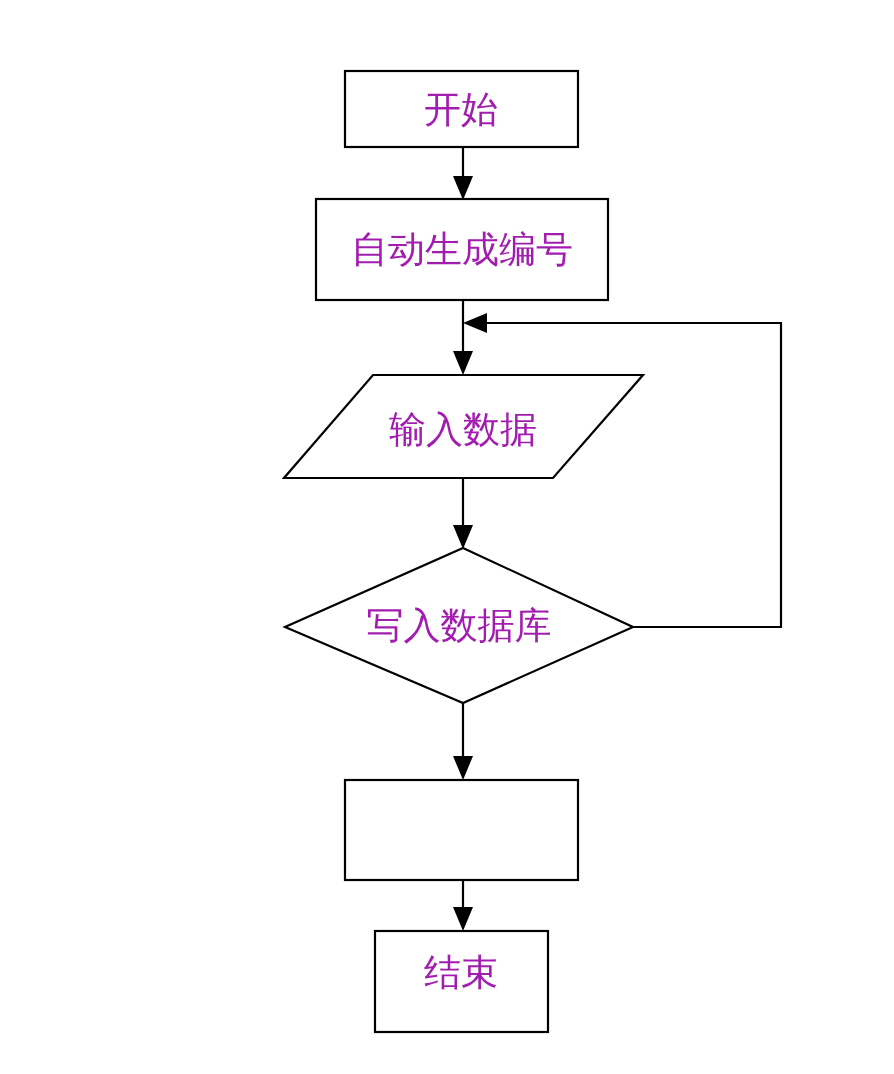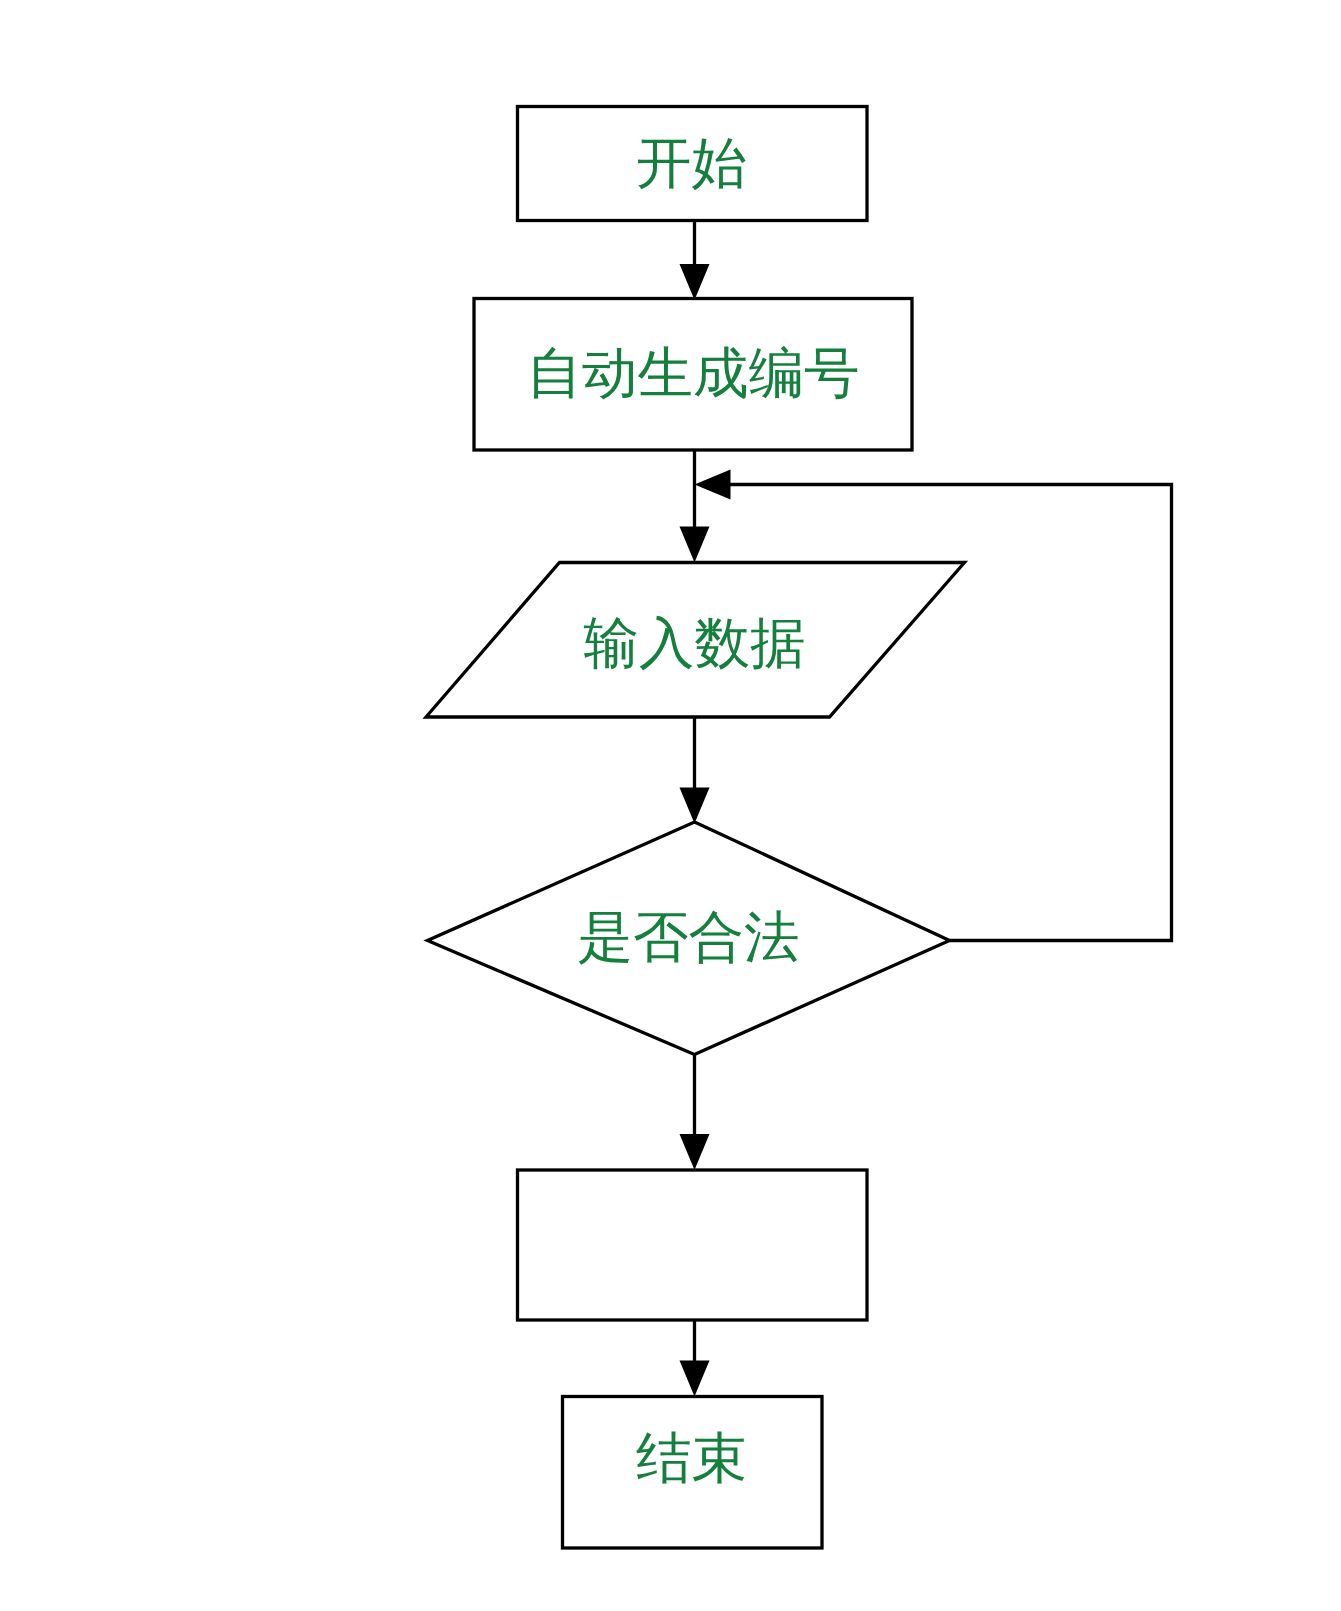--- a/index.html
+++ b/index.html
@@ -38,21 +38,21 @@
     fill: none;
     stroke-linecap: butt;
   }
   .arrow-head {
     fill: #000000;
     stroke: none;
   }
   .node-text {
     position: absolute;
     text-align: center;
-    color: #15803d;
+    color: #a21caf;
     font-family: "DejaVu Serif", "Liberation Serif", serif;
     font-size: 37px;
     line-height: 1;
     letter-spacing: 0px;
     white-space: nowrap;
     transform: translate(-50%, -50%);
     pointer-events: none;
     user-select: none;
   }
 </style>
@@ -106,18 +106,18 @@
     <rect class="node-shape" x="375" y="931" width="173" height="101"></rect>
 
   </svg>
 
   <div class="node-text" style="left:461px; top:109px;">开始</div>
 
   <div class="node-text" style="left:463px; top:429px;">输入数据</div>
 
   <div class="node-text" style="left:462px; top:249px;">自动生成编号</div>
 
-  <div class="node-text" style="left:459px; top:625px;">是否合法</div>
+  <div class="node-text" style="left:459px; top:625px;">写入数据库</div>
 
 
   <div class="node-text" style="left:461px; top:972px;text-align:center;">结束</div>
 
 </div>
 
 </body></html>

